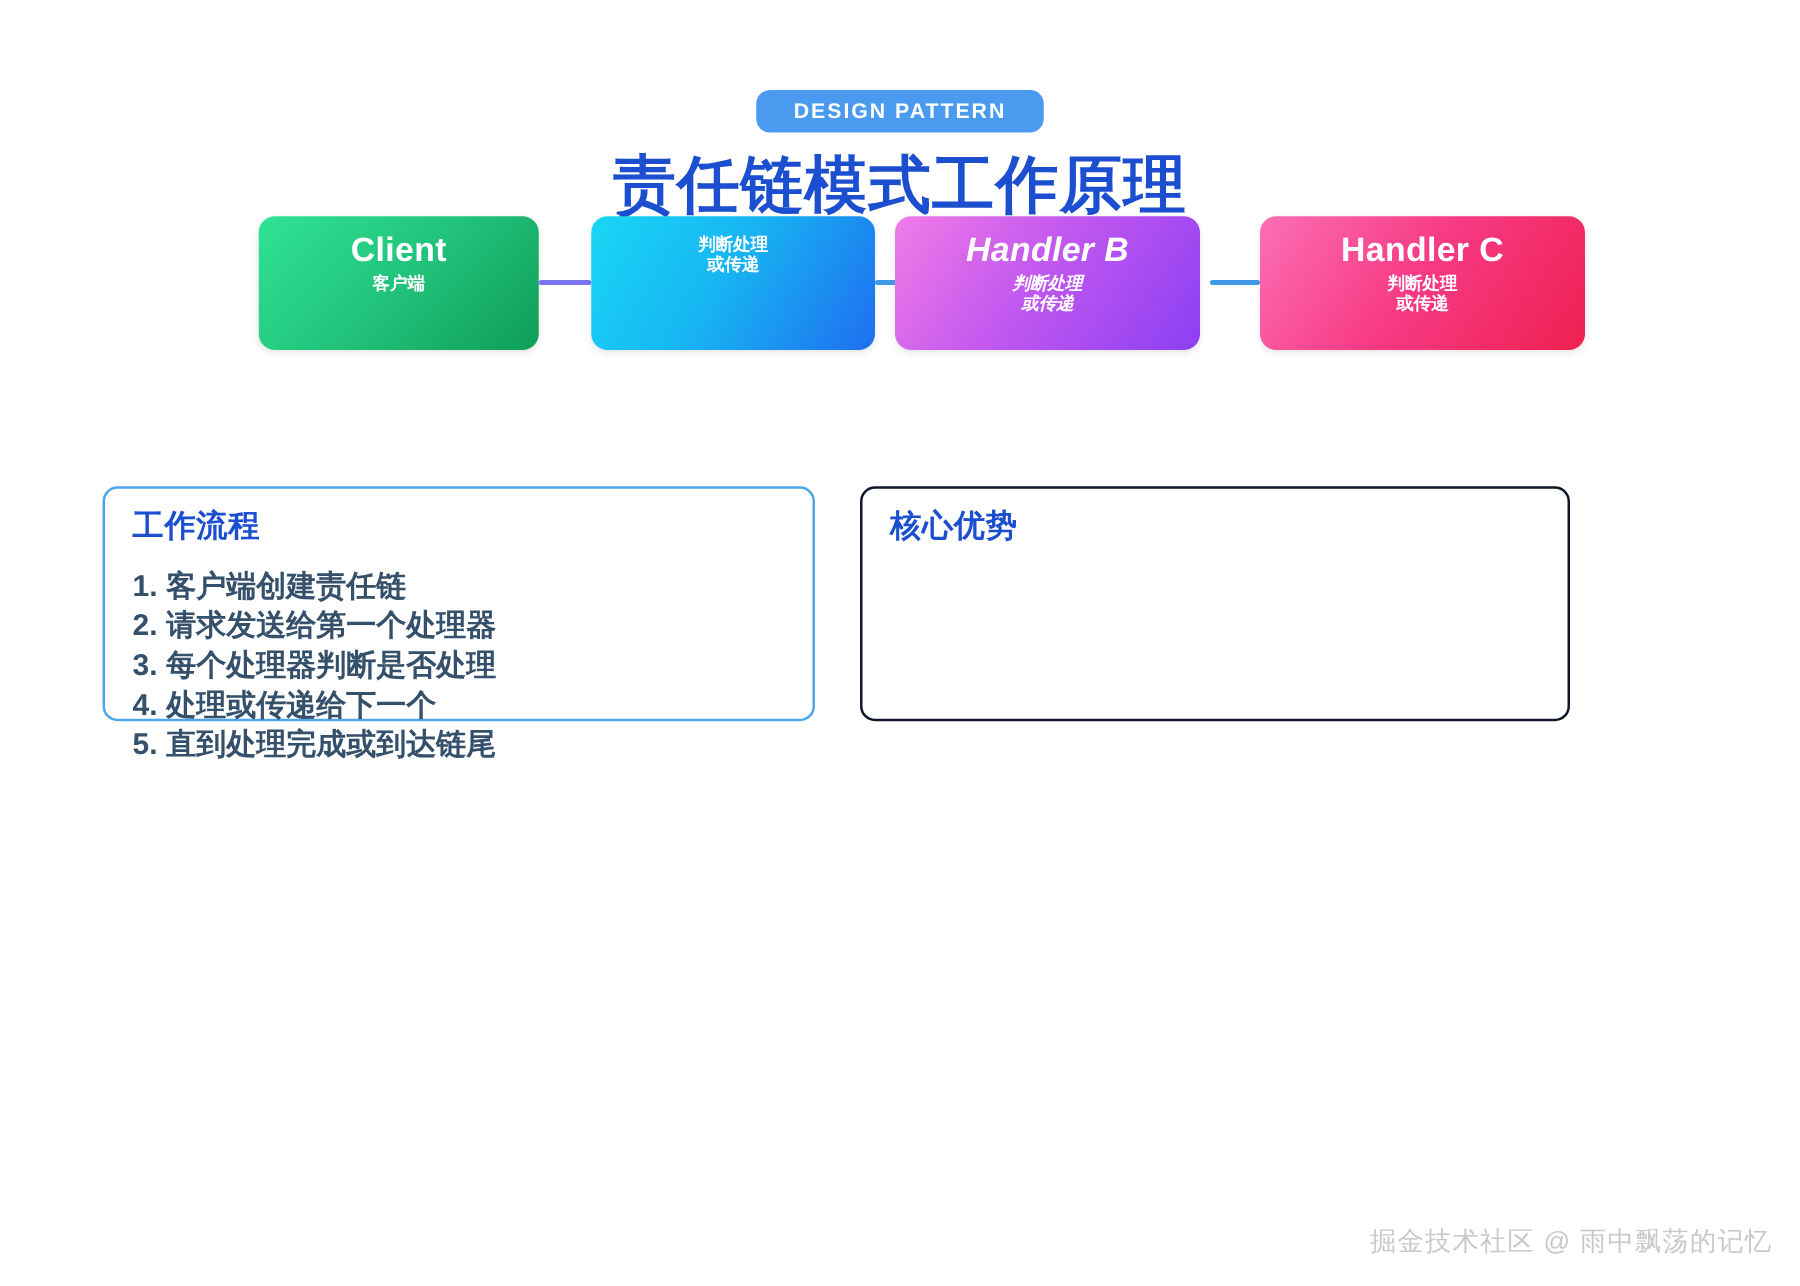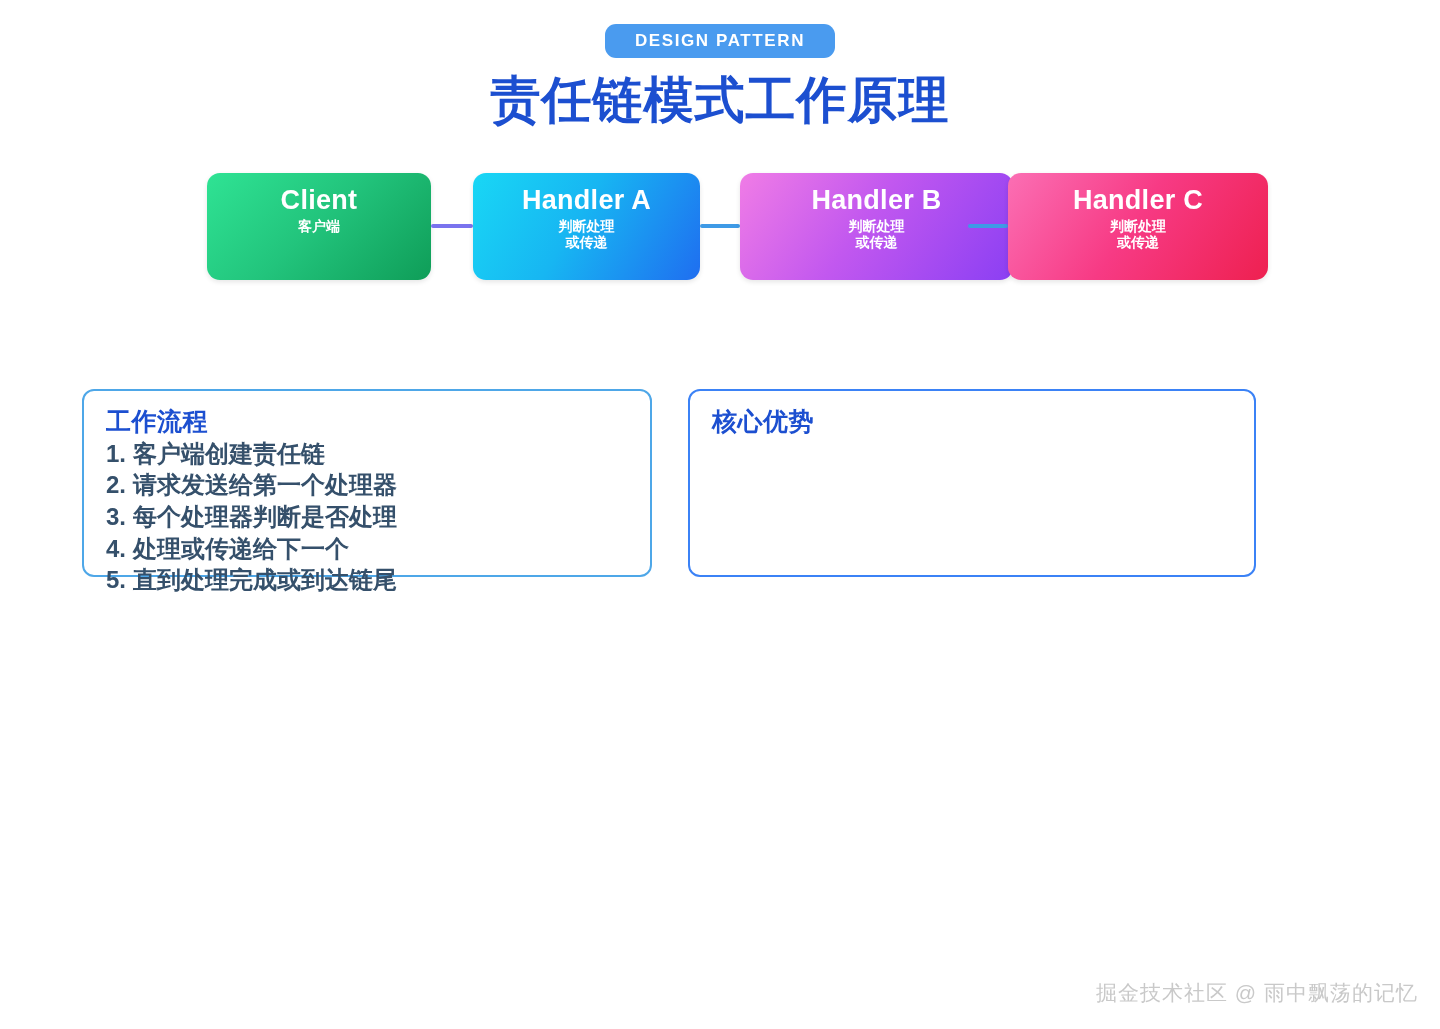--- a/index.html
+++ b/index.html
@@ -20,21 +20,21 @@
   
   .header {
     position: absolute;
     left: 0;
     top: 0;
     width: 1440px;
     text-align: center;
   }
   .badge {
     display: inline-block;
-    margin-top: 24px;
+    margin-top: 72px;
     padding: 8px 30px 9px;
     background: #4a9bef;
     color: #ffffff;
     font-size: 17px;
     font-weight: bold;
     letter-spacing: 1.6px;
     border-radius: 11px;
     line-height: 1;
   }
   .page-title {
@@ -74,21 +74,21 @@
     letter-spacing: 0.3px;
   }
   .node .node-sub {
     font-size: 14px;
     font-weight: bold;
     line-height: 1.16;
     margin-top: 2px;
   }
   .node.client { left: 0;    width: 224px; background: linear-gradient(135deg, #2fe394 0%, #22c47c 48%, #0f9d58 100%); }
   .node.ha     { left: 266px; width: 227px; background: linear-gradient(120deg, #19d7f5 0%, #17b6f2 45%, #1f6ef0 100%); }
-  .node.hb     { left: 533px; width: 273px; background: linear-gradient(125deg, #f07ce6 0%, #c258ef 45%, #8b3ff3 100%); }
+  .node.hb     { left: 509px; width: 244px; background: linear-gradient(125deg, #f07ce6 0%, #c258ef 45%, #8b3ff3 100%); font-style: italic; }
   .node.hc     { left: 801px; width: 260px; background: linear-gradient(125deg, #fb6fb4 0%, #f73a84 48%, #ee2050 100%); }
 
   .connector {
     position: absolute;
     top: 51px;
     height: 4px;
     border-radius: 2px;
   }
   .connector.c1 { left: 224px; width: 42px; background: #7a73ee; }
   .connector.c2 { left: 493px; width: 40px; background: #3e9ae6; }
@@ -97,28 +97,28 @@
   
   .card {
     position: absolute;
     top: 389px;
     box-sizing: border-box;
     background: #ffffff;
     border-radius: 12px;
     padding: 16px 20px 18px 22px;
   }
   .card.workflow   { left: 82px;  width: 570px; height: 188px; border: 2px solid #4ea7e8; }
-  .card.advantages { left: 688px; width: 568px; height: 188px; border: 2px solid #3b82f6; }
+  .card.advantages { left: 688px; width: 568px; height: 188px; border: 2px solid #0f172a; }
 
   .card-heading {
     font-size: 25px;
     font-weight: bold;
     color: #1c4fd0;
     line-height: 1.15;
-    margin-bottom: 2px;
+    margin-bottom: 18px;
     letter-spacing: 0.5px;
   }
   .card-list {
     list-style: none;
     margin: 0;
     padding: 0;
   }
   .card-list li {
     font-size: 24px;
     font-weight: bold;
@@ -159,21 +159,20 @@
 <div class="flow">
 
   <div class="node client">
     <div class="node-title">Client</div>
     <div class="node-sub">客户端</div>
   </div>
 
   <div class="connector c1"></div>
 
   <div class="node ha">
-    <div class="node-title">Handler A</div>
     <div class="node-sub">判断处理<br>或传递</div>
   </div>
 
   <div class="connector c2"></div>
 
   <div class="node hb">
     <div class="node-title">Handler B</div>
     <div class="node-sub">判断处理<br>或传递</div>
   </div>
 

